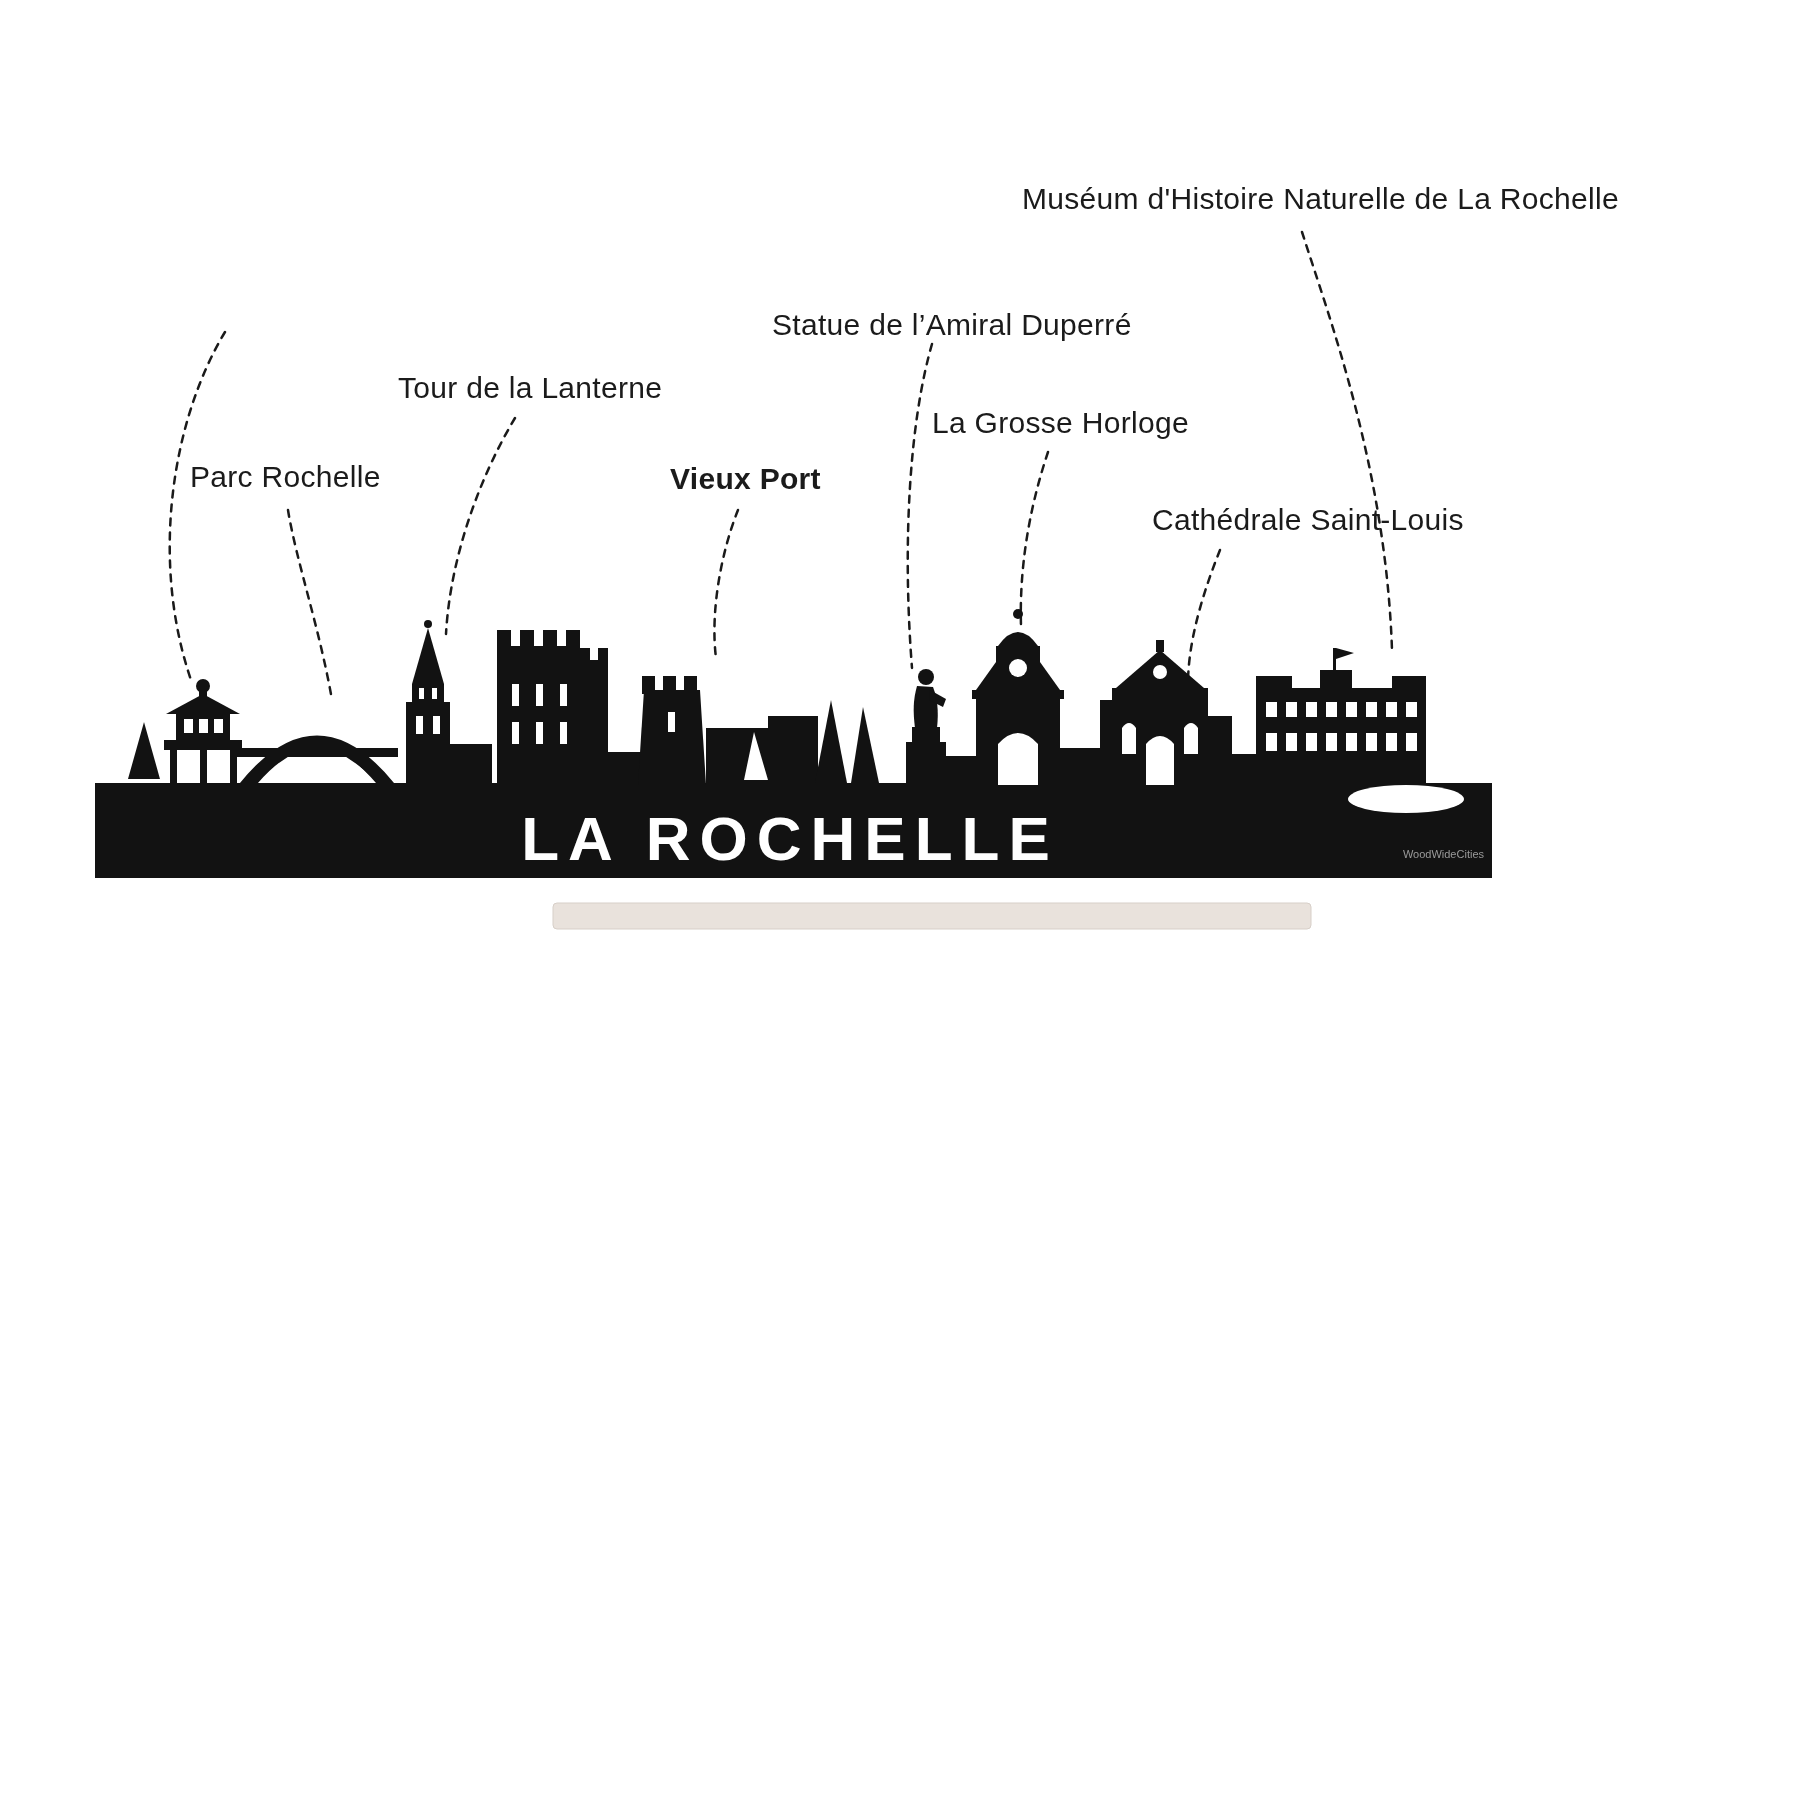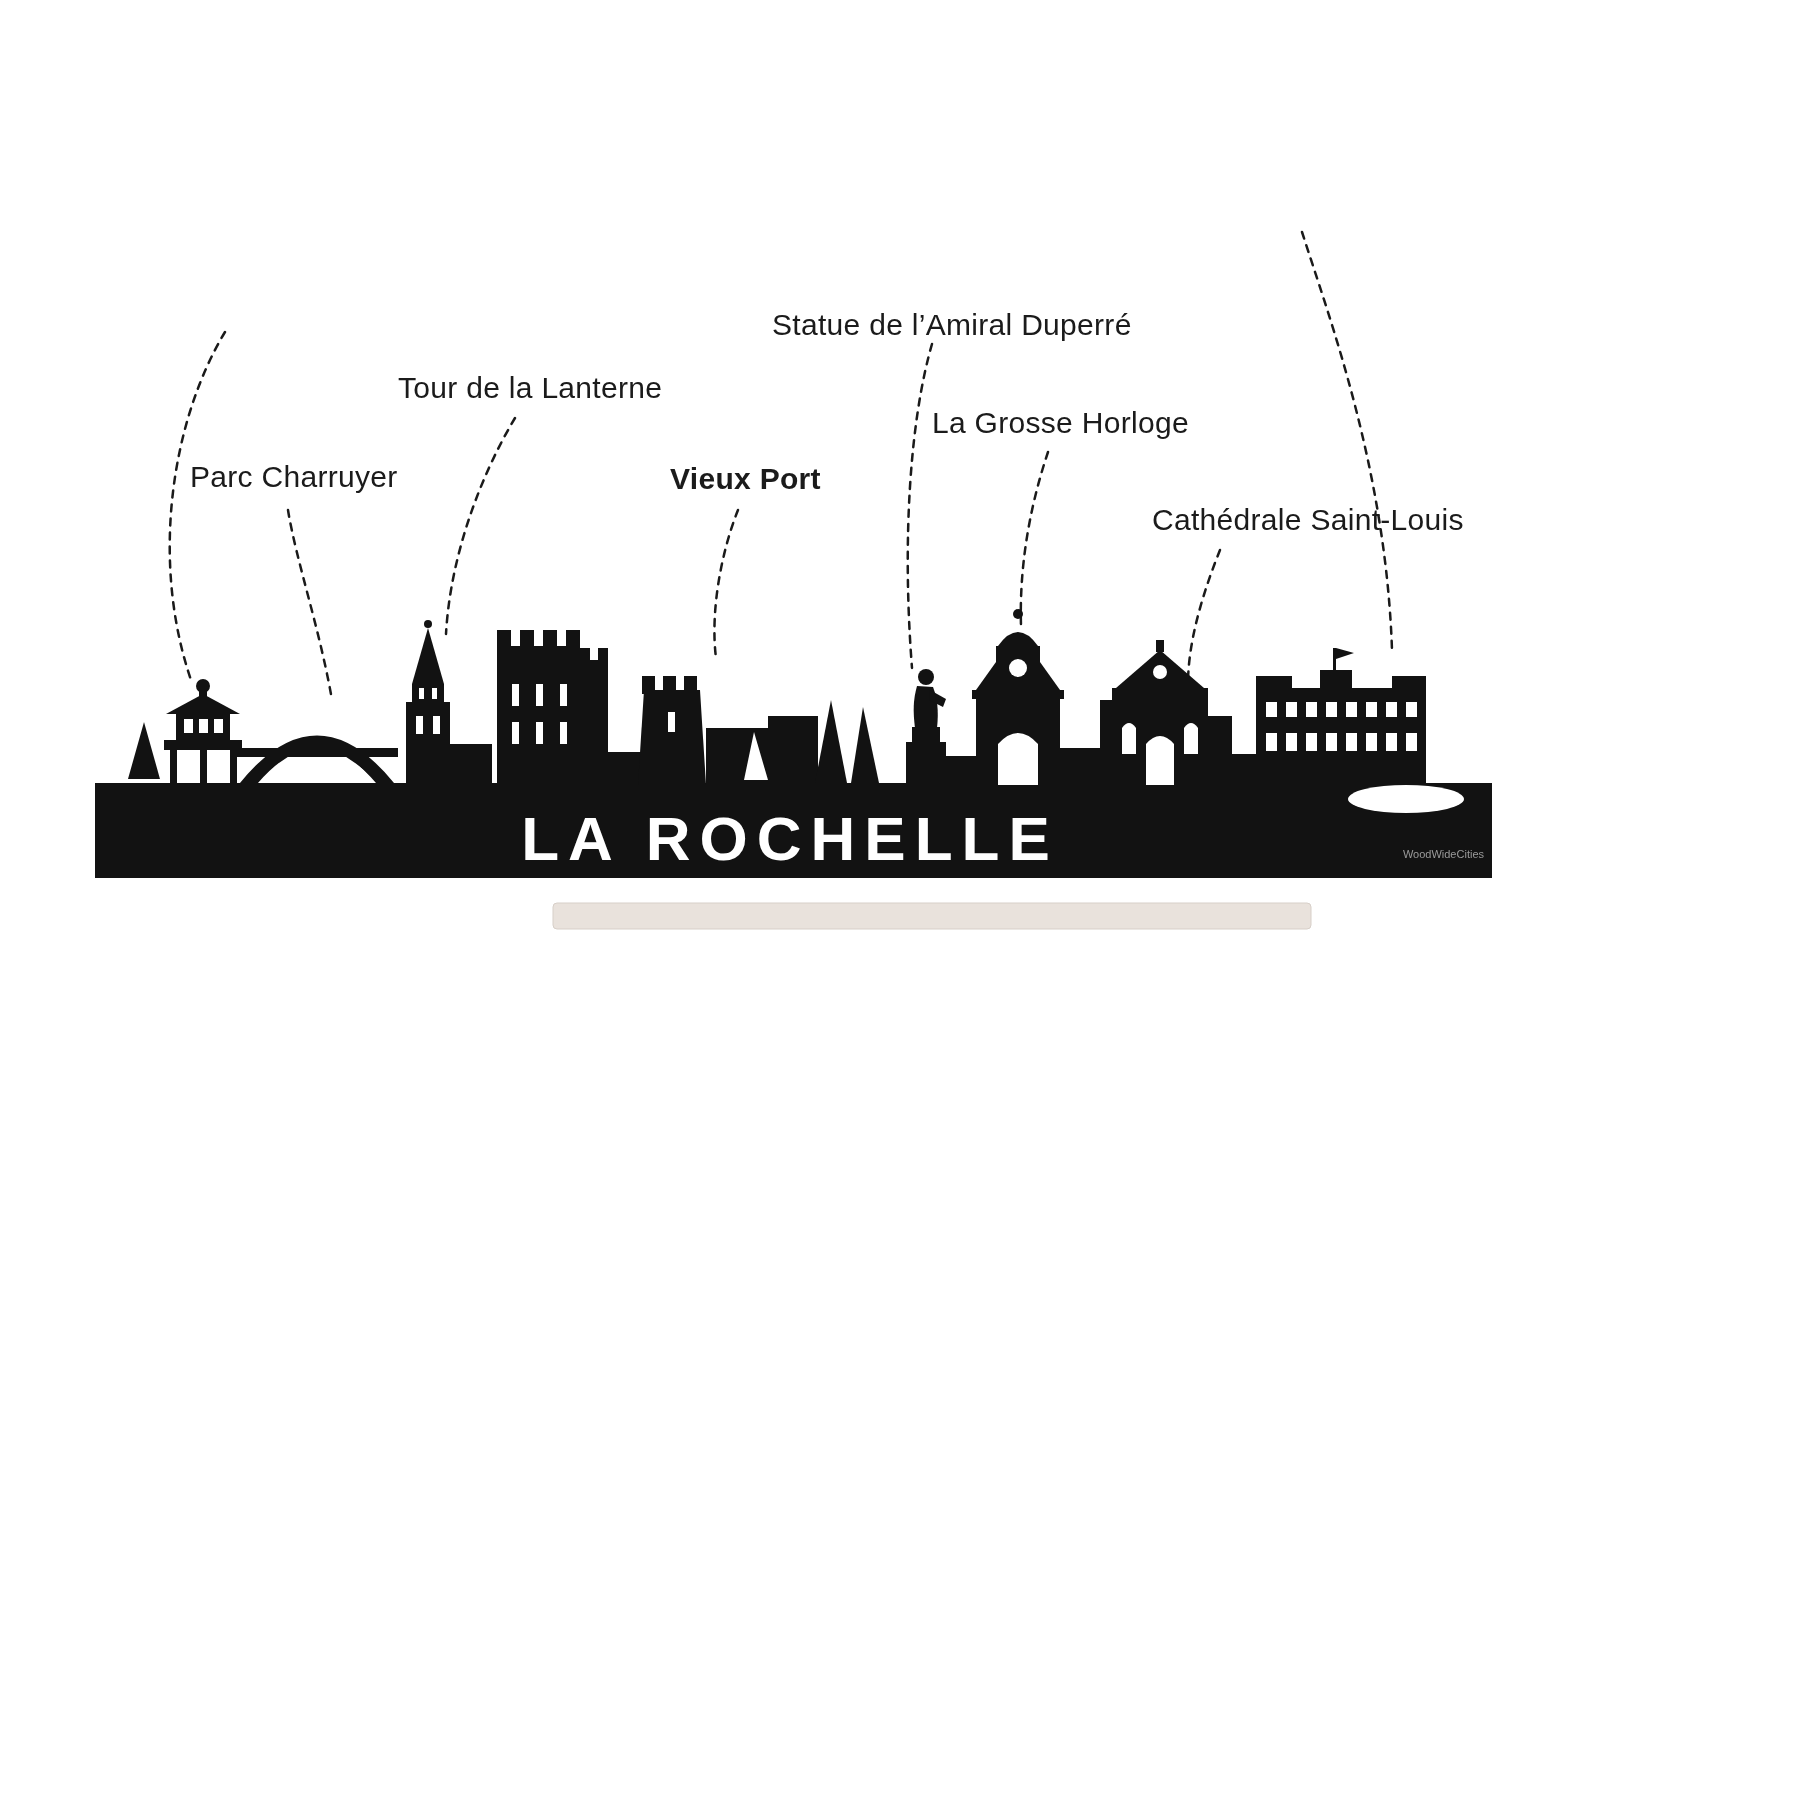--- a/index.html
+++ b/index.html
@@ -205,27 +205,28 @@
       <ellipse class="cut" cx="1406" cy="799" rx="58" ry="14"></ellipse>
 
       <text class="city-title" x="790" y="860" text-anchor="middle">LA ROCHELLE</text>
 
       <text class="watermark" x="1484" y="858" text-anchor="end">WoodWideCities</text>
     </g>
 
     <rect class="stand" x="553" y="903" width="758" height="26" rx="4"></rect>
   </svg>
 
+  <div class="landmark-label" style="left:1022px; top:182px;">Muséum d'Histoire Naturelle de La Rochelle</div>
 
 
   <div class="landmark-label" style="left:772px; top:308px;">Statue de l’Amiral Duperré</div>
 
   <div class="landmark-label" style="left:398px; top:371px;">Tour de la Lanterne</div>
 
   <div class="landmark-label" style="left:932px; top:406px;text-align:center;">La Grosse Horloge</div>
 
-  <div class="landmark-label" style="left:190px; top:460px;">Parc Charruyer</div>
+  <div class="landmark-label" style="left:190px; top:460px;">Parc Rochelle</div>
 
   <div class="landmark-label" style="left:670px; top:462px;font-weight:bold;">Vieux Port</div>
 
   <div class="landmark-label" style="left:1152px; top:503px;">Cathédrale Saint-Louis</div>
 
 </div>
 
 </body></html>

